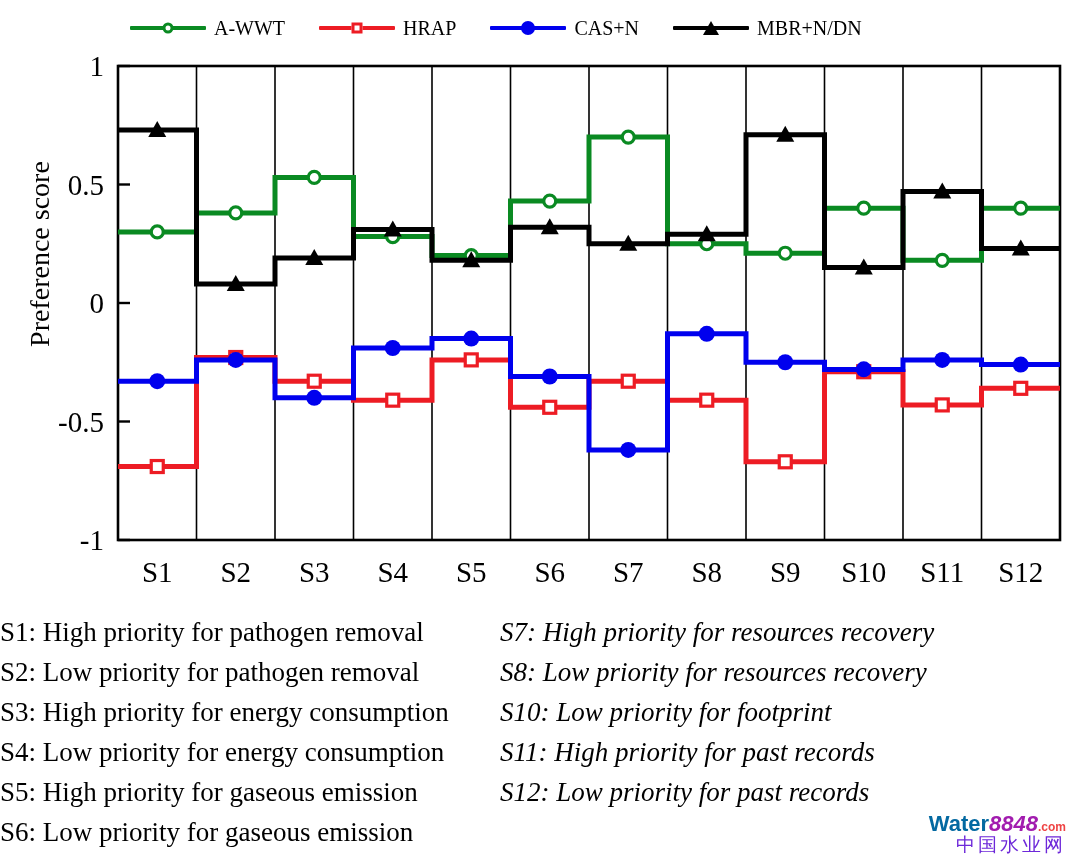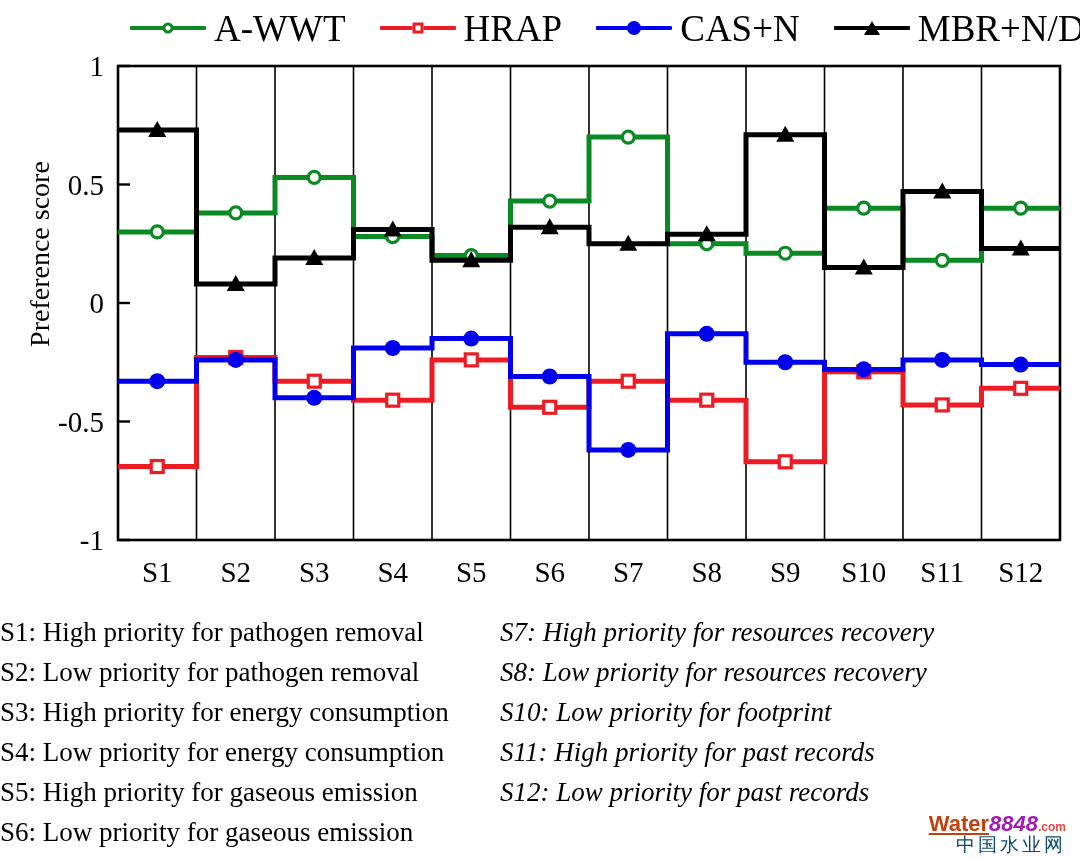--- a/index.html
+++ b/index.html
@@ -71,21 +71,21 @@
     width: 14px; height: 14px; border-radius: 50%;
     background: currentColor;
   }
   .mk-triangle {
     width: 0; height: 0;
     border-left: 8px solid transparent;
     border-right: 8px solid transparent;
     border-bottom: 14px solid currentColor;
   }
   .legend-label {
-    font-size: 37px;
+    font-size: 20px;
     line-height: 1;
     white-space: nowrap;
   }
   
   .plot-wrap {
     position: absolute;
     left: 0;
     top: 48px;
     width: 1080px;
     height: 545px;
@@ -139,27 +139,27 @@
     bottom: 6px;
     text-align: right;
     line-height: 1.05;
     pointer-events: none;
   }
   .wm-top {
     font-family: "Liberation Sans", sans-serif;
     font-size: 22px;
     font-weight: bold;
   }
-  .wm-water { color: #c2410c; text-decoration: underline; }
+  .wm-water { color: #0369a1; }
   .wm-num { color: #a21caf; font-style: italic; }
   .wm-com { color: #ef4444; font-size: 12px; }
   .wm-bottom {
     font-family: "Liberation Sans", sans-serif;
     font-size: 19px;
-    color: #0c4a6e;
+    color: #6d28d9;
     letter-spacing: 3px;
   }
 </style>
 </head>
 <body>
 
 <div id="root">
 
   <div class="legend">
     <div class="legend-entry">

